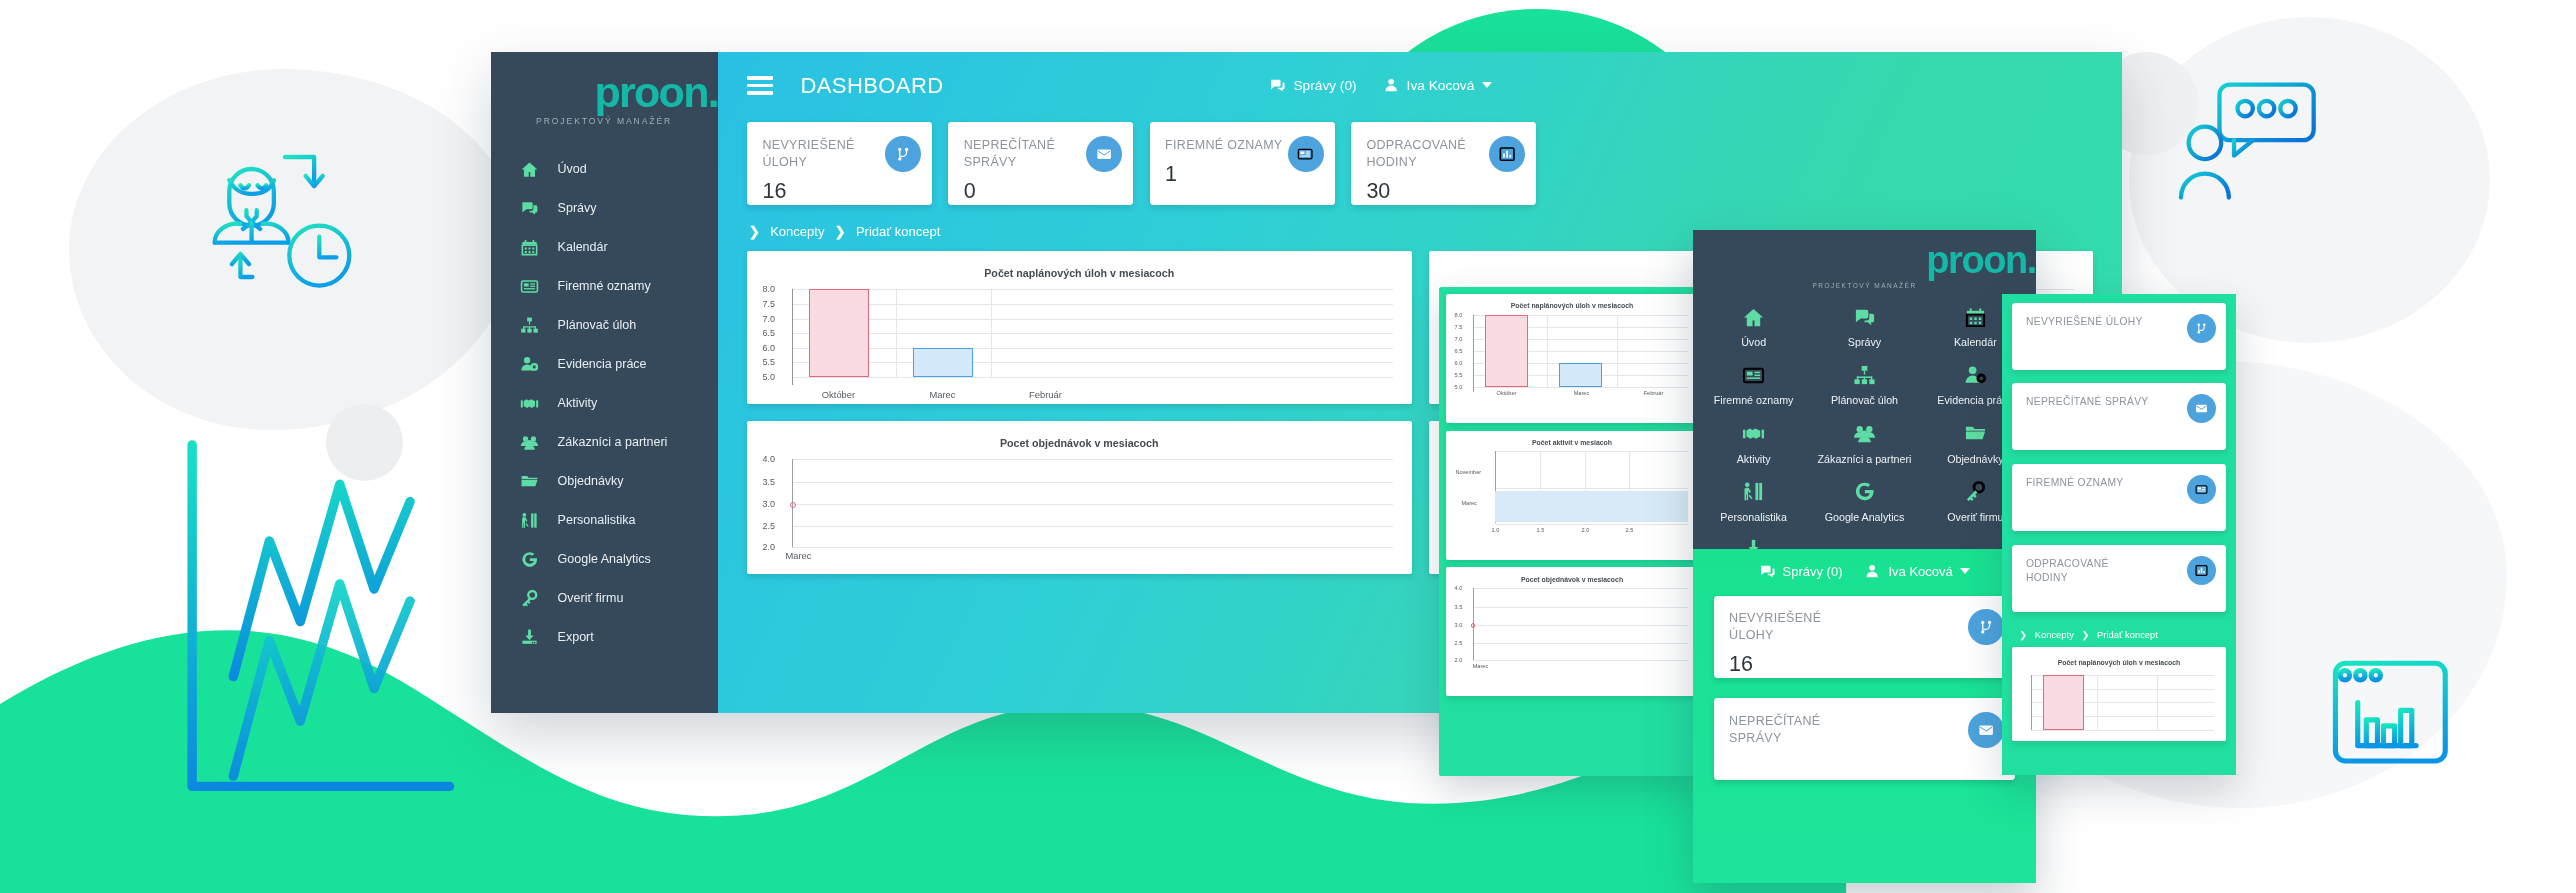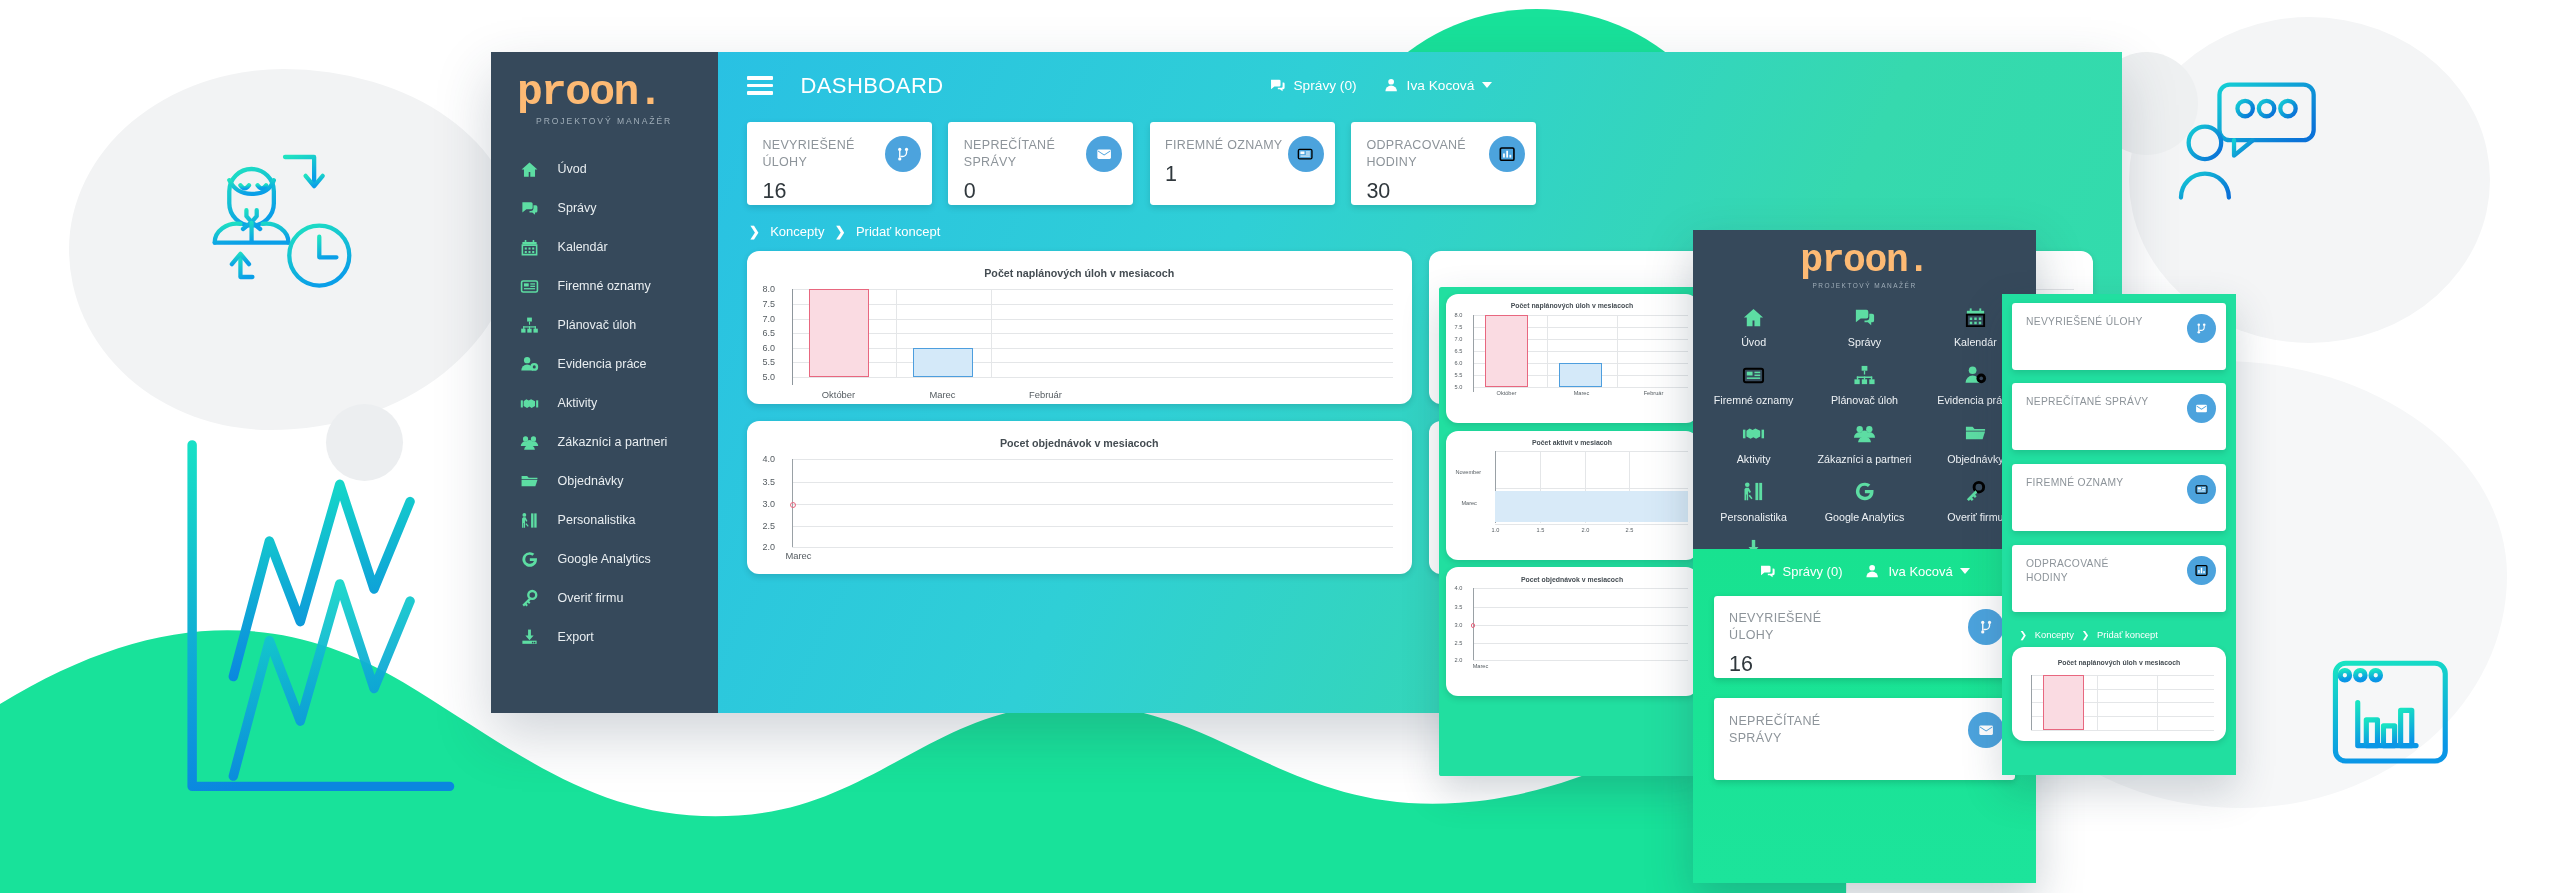--- a/index.html
+++ b/index.html
@@ -16,21 +16,21 @@
   .blob-grey-6{left:326px;top:404px;width:77px;height:77px;background:#eceef0;border-radius:50%;}
   .blob-grey-7{left:1906px;top:137px;width:146px;height:146px;background:#f1f2f3;border-radius:50%;}
 
   .greenblob{position:absolute;left:1322px;top:8.6px;width:429px;height:429px;background:#18e29a;border-radius:50%;}
   .greenwave{position:absolute;left:0;top:601px;width:2576px;height:309px;}
 
   
   #desktop{position:absolute;left:491px;top:52px;width:1631px;height:661px;box-shadow:0 22px 52px rgba(40,60,80,.22);background:#fff;overflow:hidden;}
   #sidebar{position:absolute;left:0;top:0;width:227px;height:661px;background:#36495b;}
   .logo-wrap{padding:19px 0 0 26px;}
-  .logo-main{color:#fdba74;font-size:43px;font-weight:700;letter-spacing:-1.7px;line-height:43px;font-family:Liberation Mono, monospace;}
+  .logo-main{color:#14b8a6;font-size:43px;font-weight:700;letter-spacing:-1.7px;line-height:43px;font-family:Liberation Sans, sans-serif;text-align:right;}
   .logo-sub{color:#9fadb8;font-size:8.6px;letter-spacing:1.9px;margin:1.7px 0 0 19px;}
   .nav{margin-top:24px;}
   .nav-item{display:flex;align-items:center;height:39px;padding-left:29px;cursor:pointer;}
   .nav-ico{width:29px;height:20.6px;display:flex;align-items:center;color:#5ddda3;flex:none;}
   .nav-ico svg{width:19px;height:19px;fill:#5ddda3;}
   .nav-lbl{color:#e9eef1;font-size:12.5px;margin-left:8.6px;white-space:nowrap;}
 
   #main{position:absolute;left:227px;top:0;right:0;bottom:0;background:linear-gradient(115deg,#29c1e3 0%,#2fcfd6 35%,#36d9ae 70%,#2fddab 100%);}
   #topbar{height:67px;display:flex;align-items:center;padding:0 29px;}
   .burger{width:26px;cursor:pointer;}
@@ -46,21 +46,21 @@
   .stat-title{color:#8d949a;font-size:12.5px;line-height:17px;letter-spacing:0.3px;max-width:125px;}
   .stat-val{color:#30383d;font-size:21.5px;font-weight:400;margin-top:7.7px;}
   .stat-bubble{position:absolute;right:11px;top:13.7px;width:36px;height:36px;border-radius:50%;background:#4ca3dd;display:flex;align-items:center;justify-content:center;}
   .stat-bubble svg{width:16.3px;height:16.3px;fill:#fff;}
 
   .crumbs{display:flex;align-items:center;padding:19px 0 12px 31px;color:#fff;font-size:13px;gap:10.3px;}
   .crumbs .chev{font-size:13px;font-weight:700;}
   .crumb{cursor:pointer;}
 
   .charts-grid{padding:0 29px;display:grid;grid-template-columns:1fr 1fr;gap:17px;}
-  .chart-card{background:#fff;border-radius:12px;box-shadow:0 2.6px 6.9px rgba(0,0,0,.12);height:153px;padding:12px 15.5px;box-sizing:border-box;position:relative;}
+  .chart-card{background:#fff;border-radius:2px;box-shadow:0 2.6px 6.9px rgba(0,0,0,.12);height:153px;padding:12px 15.5px;box-sizing:border-box;position:relative;}
   .chart-title{text-align:center;font-size:10.7px;font-weight:700;color:#444c52;margin-top:3.4px;}
 
   
   .plot{position:relative;margin-top:6.9px;height:103px;}
   .ylab{position:absolute;left:0;font-size:9px;color:#555c61;transform:translateY(-50%);}
   .gl{position:absolute;height:0.9px;background:#e4e6e8;}
   .vgl{position:absolute;width:0.9px;background:#e4e6e8;}
   .axis-v{position:absolute;width:0.9px;background:#9aa1a6;}
   .xlab{position:absolute;font-size:9.4px;color:#555c61;transform:translateX(-50%);}
   .bar{position:absolute;}

